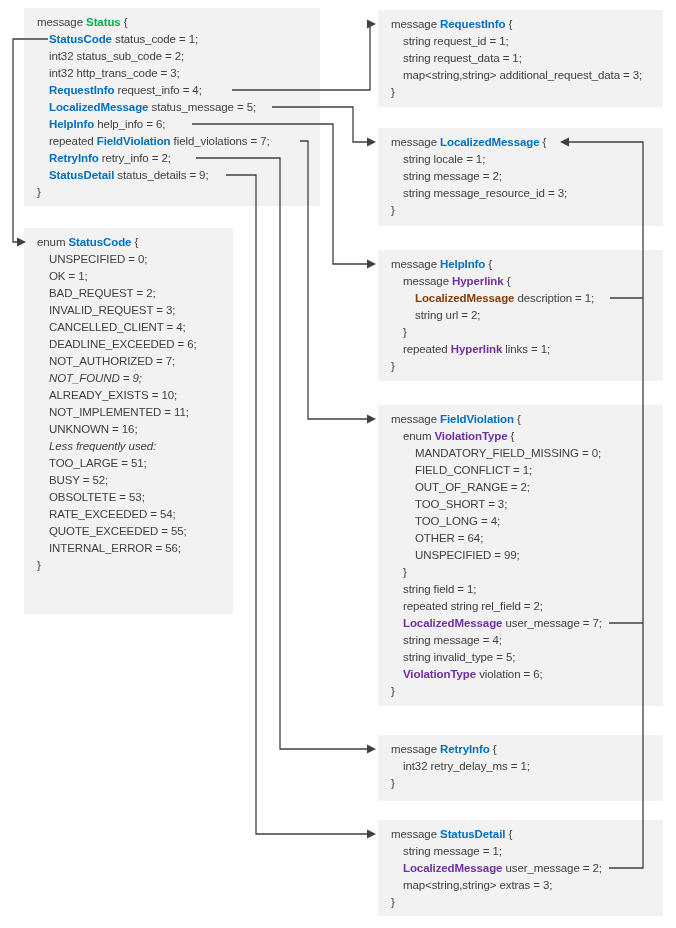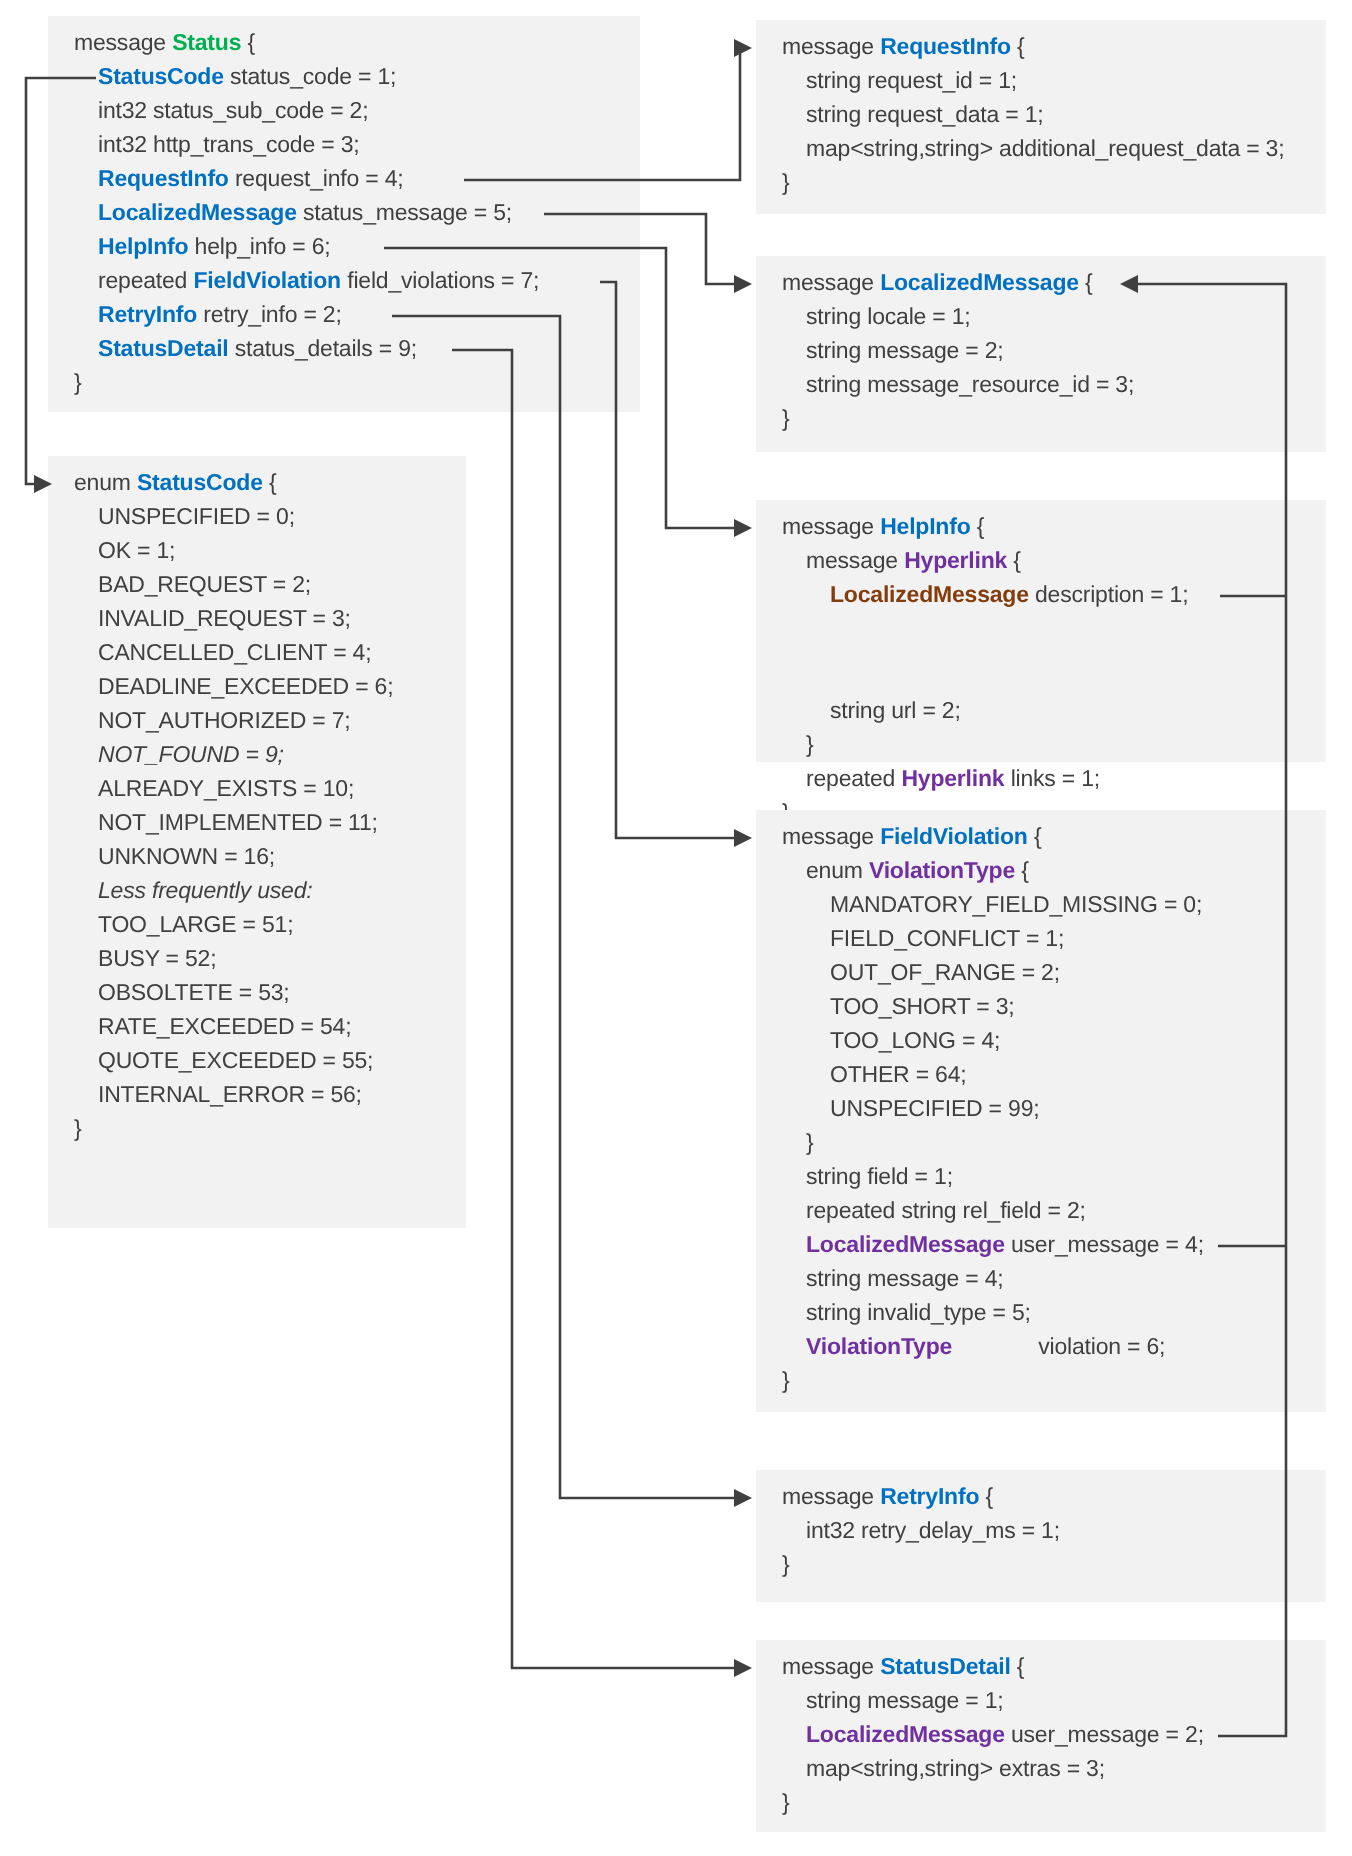--- a/index.html
+++ b/index.html
@@ -63,42 +63,42 @@
         <div class="line" style="padding-left: 0px;"><span style="color: rgb(64, 64, 64);">message </span><span class="seg-bold" style="color: rgb(0, 112, 192);">LocalizedMessage</span><span style="color: rgb(64, 64, 64);"> {</span></div>
         <div class="line" style="padding-left: 12px;"><span style="color: rgb(64, 64, 64);">string locale = 1;</span></div>
         <div class="line" style="padding-left: 12px;"><span style="color: rgb(64, 64, 64);">string message = 2;</span></div>
         <div class="line" style="padding-left: 12px;"><span style="color: rgb(64, 64, 64);">string message_resource_id = 3;</span></div>
         <div class="line" style="padding-left: 0px;"><span style="color: rgb(64, 64, 64);">}</span></div>
       </div>
       <div class="box" style="left: 378px; top: 250px; width: 285px; height: 131px; background: rgb(242, 242, 242);">
         <div class="line" style="padding-left: 0px;"><span style="color: rgb(64, 64, 64);">message </span><span class="seg-bold" style="color: rgb(0, 112, 192);">HelpInfo</span><span style="color: rgb(64, 64, 64);"> {</span></div>
         <div class="line" style="padding-left: 12px;"><span style="color: rgb(64, 64, 64);">message </span><span class="seg-bold" style="color: rgb(112, 48, 160);">Hyperlink</span><span style="color: rgb(64, 64, 64);"> {</span></div>
         <div class="line" style="padding-left: 24px;"><span class="seg-bold" style="color: rgb(132, 60, 12);">LocalizedMessage</span><span style="color: rgb(64, 64, 64);"> description = 1;</span></div>
-        <div class="line" style="padding-left: 24px; margin-top: 41px;"><span style="color: rgb(64, 64, 64);">string url = 2;</span></div>
+        <div class="line" style="padding-left: 24px;"><span style="color: rgb(64, 64, 64);">string url = 2;</span></div>
         <div class="line" style="padding-left: 12px;"><span style="color: rgb(64, 64, 64);">}</span></div>
         <div class="line" style="padding-left: 12px;"><span style="color: rgb(64, 64, 64);">repeated </span><span class="seg-bold" style="color: rgb(112, 48, 160);">Hyperlink</span><span style="color: rgb(64, 64, 64);"> links = 1;</span></div>
         <div class="line" style="padding-left: 0px;"><span style="color: rgb(64, 64, 64);">}</span></div>
       </div>
       <div class="box" style="left: 378px; top: 405px; width: 285px; height: 301px; background: rgb(242, 242, 242);">
         <div class="line" style="padding-left: 0px;"><span style="color: rgb(64, 64, 64);">message </span><span class="seg-bold" style="color: rgb(0, 112, 192);">FieldViolation</span><span style="color: rgb(64, 64, 64);"> {</span></div>
         <div class="line" style="padding-left: 12px;"><span style="color: rgb(64, 64, 64);">enum </span><span class="seg-bold" style="color: rgb(112, 48, 160);">ViolationType</span><span style="color: rgb(64, 64, 64);"> {</span></div>
         <div class="line" style="padding-left: 24px;"><span style="color: rgb(64, 64, 64);">MANDATORY_FIELD_MISSING = 0;</span></div>
         <div class="line" style="padding-left: 24px;"><span style="color: rgb(64, 64, 64);">FIELD_CONFLICT = 1;</span></div>
         <div class="line" style="padding-left: 24px;"><span style="color: rgb(64, 64, 64);">OUT_OF_RANGE = 2;</span></div>
         <div class="line" style="padding-left: 24px;"><span style="color: rgb(64, 64, 64);">TOO_SHORT = 3;</span></div>
         <div class="line" style="padding-left: 24px;"><span style="color: rgb(64, 64, 64);">TOO_LONG = 4;</span></div>
         <div class="line" style="padding-left: 24px;"><span style="color: rgb(64, 64, 64);">OTHER = 64;</span></div>
         <div class="line" style="padding-left: 24px;"><span style="color: rgb(64, 64, 64);">UNSPECIFIED = 99;</span></div>
         <div class="line" style="padding-left: 12px;"><span style="color: rgb(64, 64, 64);">}</span></div>
         <div class="line" style="padding-left: 12px;"><span style="color: rgb(64, 64, 64);">string field = 1;</span></div>
         <div class="line" style="padding-left: 12px;"><span style="color: rgb(64, 64, 64);">repeated string rel_field = 2;</span></div>
-        <div class="line" style="padding-left: 12px;"><span class="seg-bold" style="color: rgb(112, 48, 160);">LocalizedMessage</span><span style="color: rgb(64, 64, 64);"> user_message = 4;</span></div>
+        <div class="line" style="padding-left: 12px;"><span class="seg-bold" style="color: rgb(112, 48, 160);">LocalizedMessage</span><span style="color: rgb(64, 64, 64);"> user_message = 7;</span></div>
         <div class="line" style="padding-left: 12px;"><span style="color: rgb(64, 64, 64);">string message = 4;</span></div>
         <div class="line" style="padding-left: 12px;"><span style="color: rgb(64, 64, 64);">string invalid_type = 5;</span></div>
-        <div class="line" style="padding-left: 12px;"><span class="seg-bold" style="color: rgb(112, 48, 160);">ViolationType</span><span style="color: rgb(64, 64, 64); margin-left: 40px;"> violation = 6;</span></div>
+        <div class="line" style="padding-left: 12px;"><span class="seg-bold" style="color: rgb(112, 48, 160);">ViolationType</span><span style="color: rgb(64, 64, 64);"> violation = 6;</span></div>
         <div class="line" style="padding-left: 0px;"><span style="color: rgb(64, 64, 64);">}</span></div>
       </div>
       <div class="box" style="left: 378px; top: 735px; width: 285px; height: 66px; background: rgb(242, 242, 242);">
         <div class="line" style="padding-left: 0px;"><span style="color: rgb(64, 64, 64);">message </span><span class="seg-bold" style="color: rgb(0, 112, 192);">RetryInfo</span><span style="color: rgb(64, 64, 64);"> {</span></div>
         <div class="line" style="padding-left: 12px;"><span style="color: rgb(64, 64, 64);">int32 retry_delay_ms = 1;</span></div>
         <div class="line" style="padding-left: 0px;"><span style="color: rgb(64, 64, 64);">}</span></div>
       </div>
       <div class="box" style="left: 378px; top: 820px; width: 285px; height: 100px; background: rgb(242, 242, 242);">
         <div class="line" style="padding-left: 0px;"><span style="color: rgb(64, 64, 64);">message </span><span class="seg-bold" style="color: rgb(0, 112, 192);">StatusDetail</span><span style="color: rgb(64, 64, 64);"> {</span></div>
         <div class="line" style="padding-left: 12px;"><span style="color: rgb(64, 64, 64);">string message = 1;</span></div>

